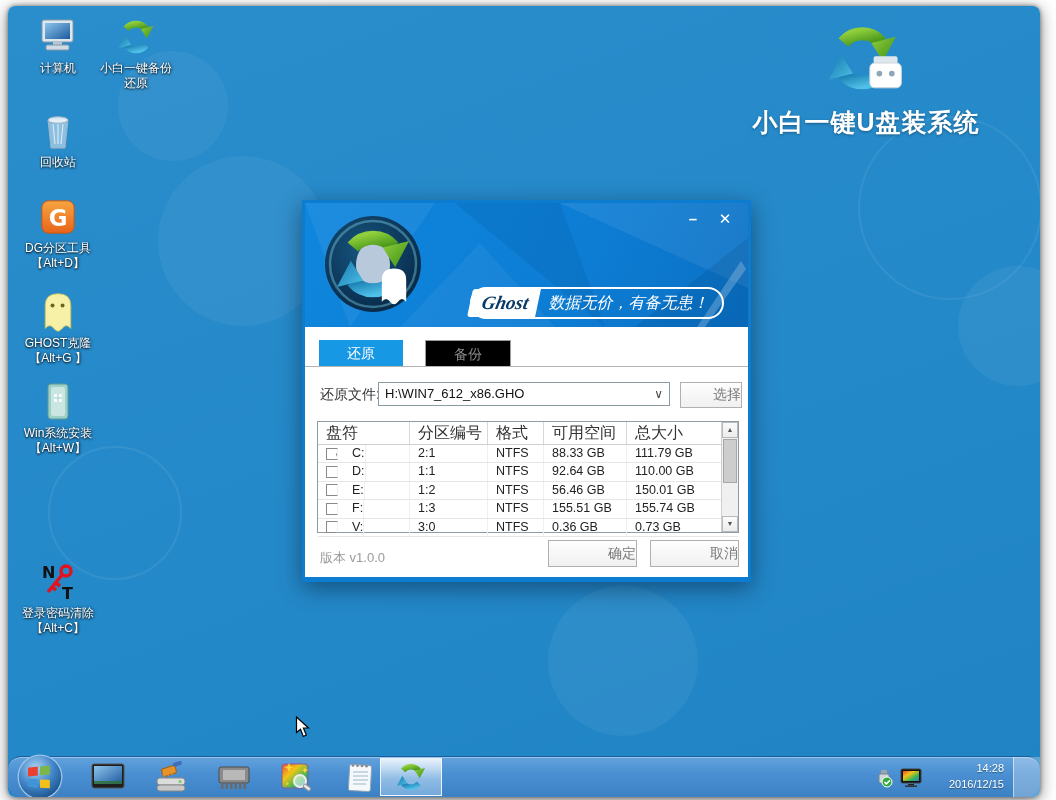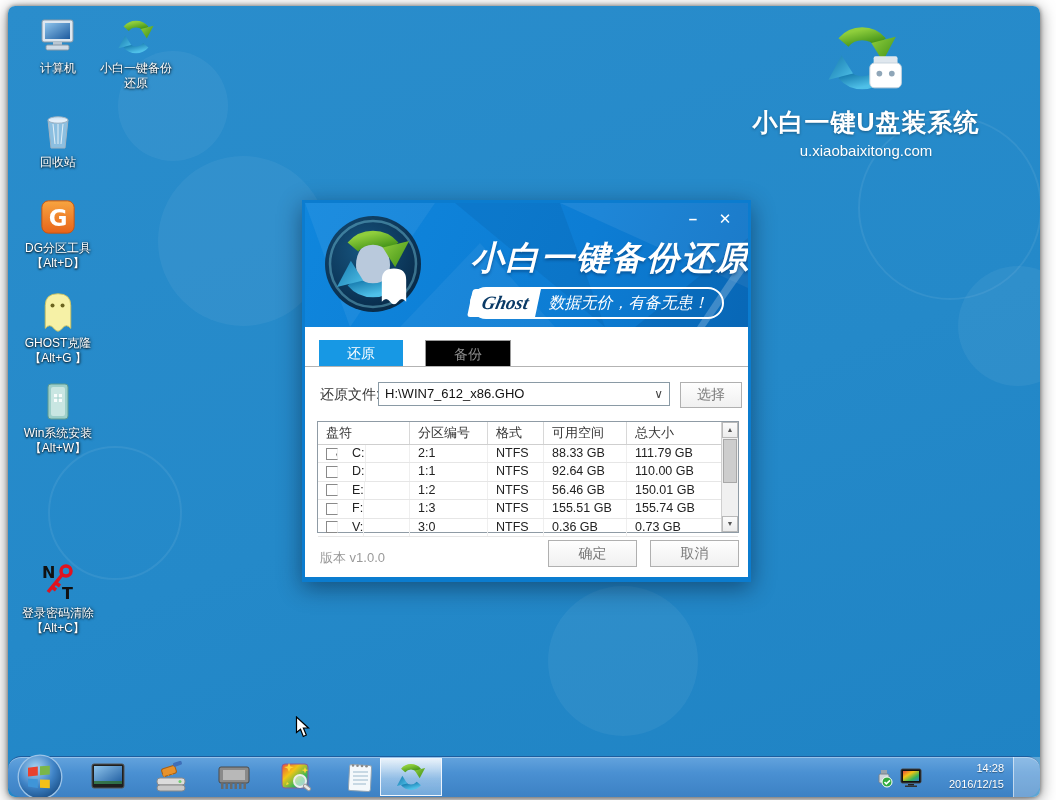--- a/index.html
+++ b/index.html
@@ -45,26 +45,26 @@
   .tabline{position:absolute;left:0;right:0;top:39px;height:1px;background:#b3b3b3;}
   .tab{position:absolute;top:13px;height:26px;line-height:26px;text-align:center;font-size:14px;cursor:pointer;box-sizing:border-box;}
   .tab.active{left:14px;width:84px;background:#1798e4;color:#fff;}
   .tab.idle{left:120px;width:86px;background:#000000;border:1px solid #9a9a9a;border-bottom:none;color:#8a8a8a;}
   
   .frm-label{position:absolute;left:15px;top:59px;font-size:14px;color:#333;}
   .combo{position:absolute;left:73px;top:55px;width:284px;height:22px;border:1px solid #8a9aa5;background:#fff;
          font-size:13px;color:#111;line-height:22px;padding-left:6px;box-sizing:content-box;cursor:pointer;}
   .combo .chev{position:absolute;right:6px;top:0;font-size:12px;color:#444;}
   .btn{border:1px solid #b0b0b0;background:linear-gradient(#fefefe,#f0f0f0);color:#7a7a7a;
-       font-size:14px;text-align:center;cursor:pointer;}
+       font-size:14px;text-align:right;cursor:pointer;}
   .sel-btn{position:absolute;left:375px;top:55px;width:60px;height:24px;line-height:23px;}
   
   .table{position:absolute;left:12px;top:94px;width:422px;height:112px;border:1px solid #8f9ba5;box-sizing:border-box;
          font-size:12.5px;color:#222;background:#fff;}
-  .thead{display:flex;height:22px;line-height:22px;border-bottom:1px solid #cfcfcf;color:#333;font-size:13px;}
+  .thead{display:flex;height:22px;line-height:22px;border-bottom:1px solid #cfcfcf;color:#333;font-size:16px;}
   .thead span{border-right:1px solid #d8d8d8;padding-left:8px;box-sizing:border-box;}
   .trow{display:flex;height:17.4px;line-height:17.4px;border-bottom:1px solid #e6e6e6;}
   .trow span{border-right:1px solid #efefef;padding-left:8px;box-sizing:border-box;overflow:hidden;white-space:nowrap;}
   .c0{width:92px;display:flex;align-items:center;gap:6px;}
   .c1{width:78px;} .c2{width:56px;} .c3{width:83px;} .c4{width:96px;border-right:none!important;}
   .thead .c0{display:block;}
   .cb{display:inline-block;width:12px;height:12px;border:1px solid #8a8a8a;background:#fff;position:relative;flex:0 0 auto;cursor:pointer;}
   .cb .tick{position:absolute;left:0;top:-3px;font-size:12px;color:#111;}
   .vscroll{position:absolute;right:0;top:0;bottom:0;width:16px;background:#f0f0f0;border-left:1px solid #cfcfcf;}
   .sb-btn{position:absolute;left:0;width:16px;height:16px;background:linear-gradient(#fbfbfb,#ececec);
@@ -240,41 +240,39 @@
     <div class="blogo">
       <svg width="112" height="86" viewBox="0 0 112 90">
           <use href="#sync" x="12" y="0" width="80" height="80"></use>
           <rect x="64" y="38" width="25" height="9" rx="2" fill="#dfe7ee"></rect>
           <rect x="60" y="45" width="33" height="26" rx="5" fill="#fff" stroke="#c6d3dc"></rect>
           <circle cx="70" cy="56" r="3" fill="#8fa6b8"></circle>
           <circle cx="83" cy="56" r="3" fill="#8fa6b8"></circle>
         </svg>
     </div>
     <div class="btitle">小白一键U盘装系统</div>
-    <div class="burl">u.xiaobaixitong.com</div>
   </div>
 
   <div class="win">
     <div class="banner">
       <svg class="tri" viewBox="0 0 443 124" preserveAspectRatio="none">
         <polygon points="0,0 130,0 45,124" fill="rgba(255,255,255,.06)"></polygon>
         <polygon points="150,0 255,0 300,124" fill="rgba(0,45,95,.10)"></polygon>
         <polygon points="255,0 443,0 443,85" fill="rgba(255,255,255,.07)"></polygon>
         <polygon points="330,124 443,35 443,124" fill="rgba(0,45,95,.13)"></polygon>
         <polygon points="95,124 175,40 250,124" fill="rgba(255,255,255,.05)"></polygon>
         <polygon points="392,124 436,58 441,66 400,124" fill="rgba(255,255,255,.22)"></polygon>
       </svg>
       <svg class="wlogo" viewBox="0 0 100 100">
         <circle cx="50" cy="50" r="48" fill="url(#navyGrad)"></circle>
         <circle cx="50" cy="50" r="43" fill="none" stroke="rgba(130,215,235,.4)" stroke-width="2.5"></circle>
         <ellipse cx="50" cy="51" rx="17" ry="23" fill="#b9c9dc"></ellipse>
         <use href="#sync" x="9" y="9" width="82" height="82"></use>
         <use href="#ghostShape" x="56" y="52" width="30" height="40" fill="#fff"></use>
       </svg>
-      <div class="wtitle">小白一键备份还原</div>
       <div class="pill">
         <span class="ghostbadge">Ghost</span>
         <span class="slogan">数据无价，有备无患！</span>
       </div>
       <div class="winbtns">
         <div class="wbtn min">–</div>
         <div class="wbtn">✕</div>
       </div>
     </div>
 

